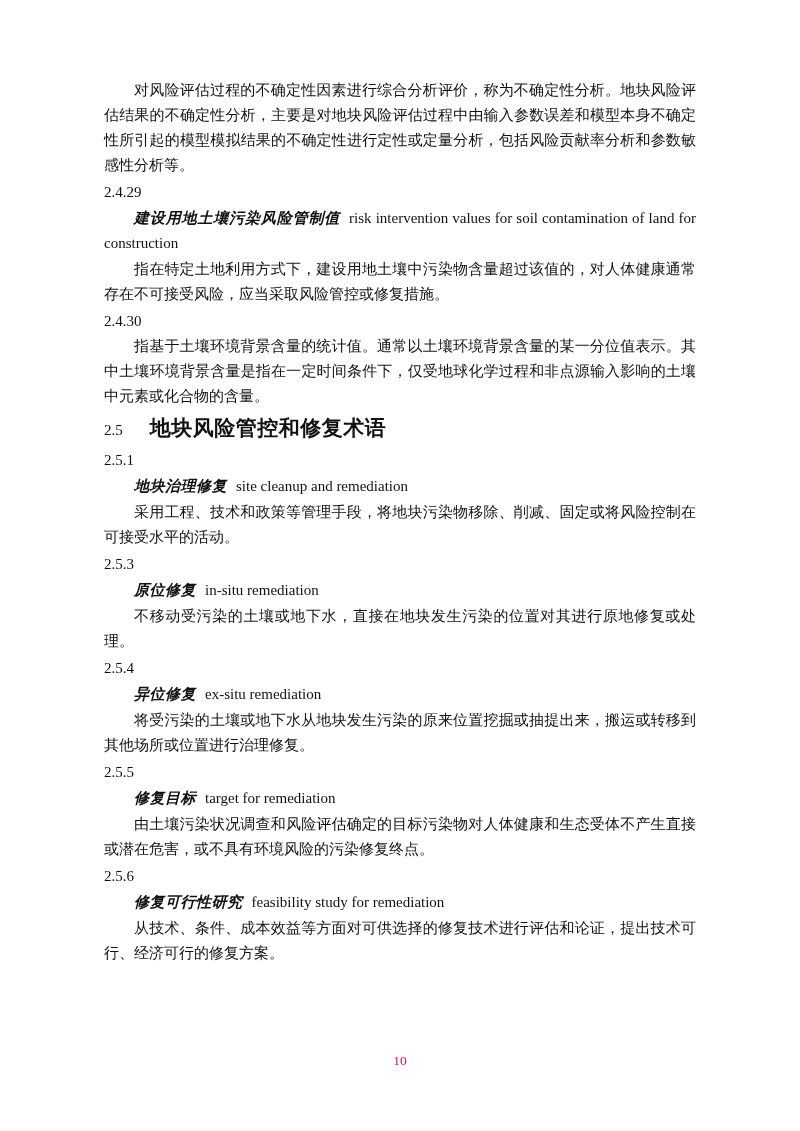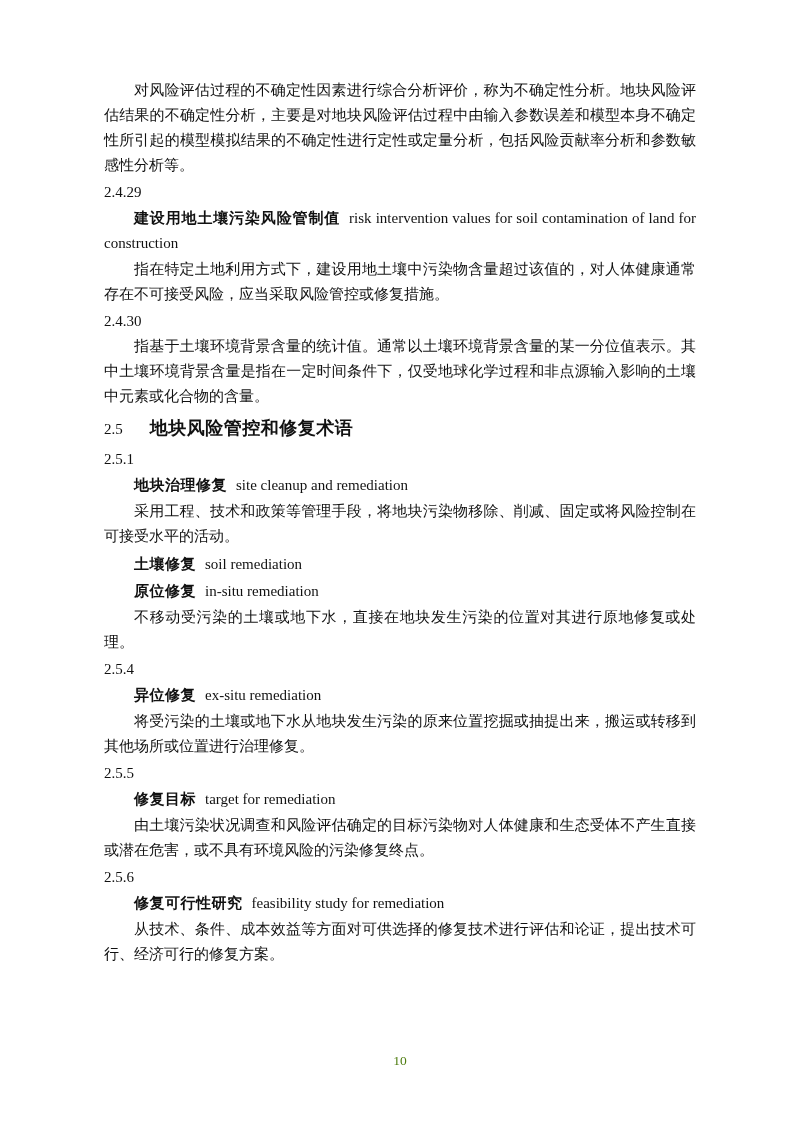--- a/index.html
+++ b/index.html
@@ -35,51 +35,52 @@
     margin-top: 2px !important;
   }
   .term {
     text-indent: 2em;
     margin-bottom: 1px !important;
   }
   .term-zh {
     font-weight: bold;
     font-family: "Liberation Sans", "DejaVu Sans", sans-serif;
     letter-spacing: 0.5px;
+    font-style: italic;
   }
   .term-en {
     font-family: "Liberation Serif", "DejaVu Serif", serif;
     margin-left: 9px;
   }
   .heading {
     margin: 7px 0 5px 0 !important;
     text-align: left !important;
   }
   .heading-num {
     font-family: "Liberation Serif", "DejaVu Serif", serif;
     font-size: 15px;
   }
   .heading-title {
     font-weight: bold;
     font-family: Liberation Serif, serif;
-    font-size: 18px;
+    font-size: 21px;
     margin-left: 27px;
     letter-spacing: 0.5px;
   }
   .footer {
     position: absolute;
     left: 0;
     bottom: 62px;
     width: 100%;
     text-align: center;
   }
   .footer span {
     font-family: "Liberation Serif", "DejaVu Serif", serif;
     font-size: 13.5px;
-    color: #4d7c0f;
+    color: #be185d;
   }
 </style>
 </head>
 <body>
 
 <div class="page">
 
   <p class="para">对风险评估过程的不确定性因素进行综合分析评价，称为不确定性分析。地块风险评估结果的不确定性分析，主要是对地块风险评估过程中由输入参数误差和模型本身不确定性所引起的模型模拟结果的不确定性进行定性或定量分析，包括风险贡献率分析和参数敏感性分析等。</p>
 
   <p class="clause">2.4.29</p>
@@ -88,22 +89,22 @@
 
   <p class="clause">2.4.30</p>
   <p class="para">指基于土壤环境背景含量的统计值。通常以土壤环境背景含量的某一分位值表示。其中土壤环境背景含量是指在一定时间条件下，仅受地球化学过程和非点源输入影响的土壤中元素或化合物的含量。</p>
 
   <p class="heading"><span class="heading-num">2.5</span><span class="heading-title">地块风险管控和修复术语</span></p>
 
   <p class="clause">2.5.1</p>
   <p class="term"><span class="term-zh">地块治理修复</span><span class="term-en">site cleanup and remediation</span></p>
   <p class="para">采用工程、技术和政策等管理手段，将地块污染物移除、削减、固定或将风险控制在可接受水平的活动。</p>
 
-  <p class="term"><span class="term-zh">土壤修复</span><span class="term-en">soil remediation</span></p>
 
+  <p class="clause">2.5.3</p>
   <p class="term"><span class="term-zh">原位修复</span><span class="term-en">in-situ remediation</span></p>
   <p class="para">不移动受污染的土壤或地下水，直接在地块发生污染的位置对其进行原地修复或处理。</p>
 
   <p class="clause">2.5.4</p>
   <p class="term"><span class="term-zh">异位修复</span><span class="term-en">ex-situ remediation</span></p>
   <p class="para">将受污染的土壤或地下水从地块发生污染的原来位置挖掘或抽提出来，搬运或转移到其他场所或位置进行治理修复。</p>
 
   <p class="clause">2.5.5</p>
   <p class="term"><span class="term-zh">修复目标</span><span class="term-en">target for remediation</span></p>
   <p class="para">由土壤污染状况调查和风险评估确定的目标污染物对人体健康和生态受体不产生直接或潜在危害，或不具有环境风险的污染修复终点。</p>

